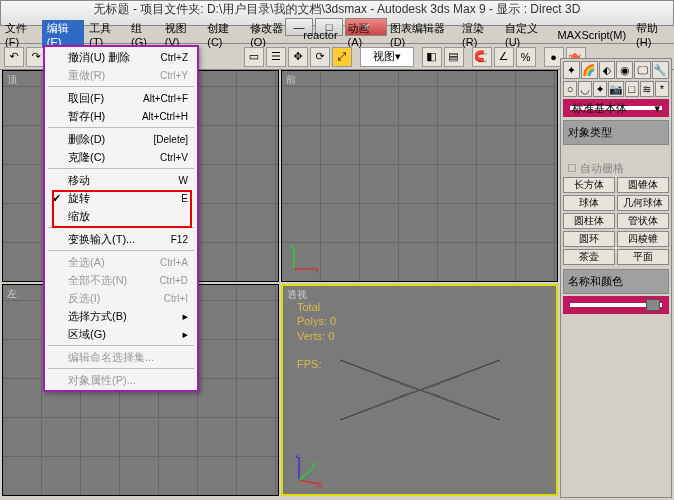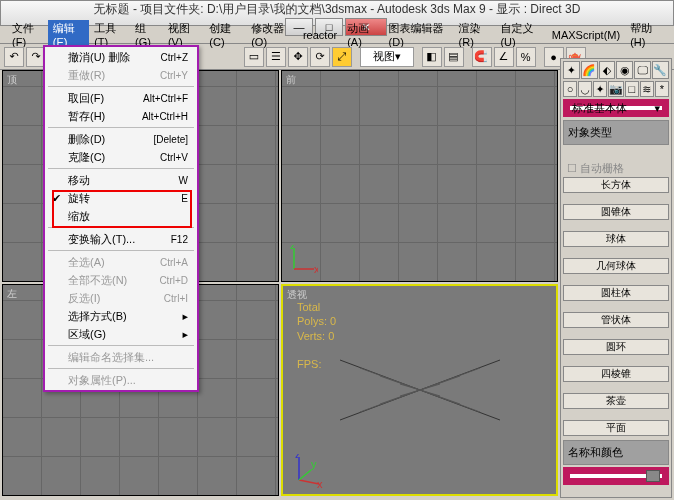--- a/index.html
+++ b/index.html
@@ -5,21 +5,21 @@
 * { margin: 0; padding: 0; box-sizing: border-box; font-family: "Microsoft YaHei", SimSun, sans-serif; font-size: 11px; }
 body { background: #d4d0c8; width: 674px; height: 500px; overflow: hidden; position: relative; }
 
 .titlebar { height: 26px; background: linear-gradient(to bottom, #f8f8f8, #e0e0e0); display: flex; align-items: center; border: 1px solid #888; flex-direction: column; }
 .titlebar .icon { width: 16px; height: 16px; margin: 0 4px; background: #008080; border-radius: 3px; }
 .titlebar .title { flex: 1; color: #333; font-size: 12px; }
 .winbtns { display: flex; gap: 2px; padding-right: 2px; }
 .winbtn { width: 28px; height: 18px; display: flex; align-items: center; justify-content: center; border: 1px solid #888; background: linear-gradient(to bottom, #f0f0f0, #d0d0d0); font-family: Arial; font-size: 11px; cursor: pointer; }
 .winbtn.close { background: linear-gradient(to bottom, #e88, #c44); color: #fff; width: 42px; }
 
-.menubar { height: 18px; background: #d4d0c8; display: flex; align-items: center; padding: 0 7px; border-bottom: 1px solid #888; }
+.menubar { height: 18px; background: #d4d0c8; display: flex; align-items: center; padding: 0 0; border-bottom: 1px solid #888; }
 .menuitem { padding: 1px 5px; cursor: pointer; }
 .menuitem.open { background: #316ac5; color: #fff; }
 
 .toolbar { height: 26px; background: #d4d0c8; display: flex; align-items: center; padding: 0 4px; gap: 2px; border-bottom: 1px solid #888; }
 .tbtn { width: 20px; height: 20px; border: 1px solid #999; background: #e8e4dc; display: flex; align-items: center; justify-content: center; cursor: pointer; }
 .tbtn.hl { background: #fc3; }
 .sep { width: 4px; }
 .vdrop { height: 20px; border: 1px solid #999; background: #fff; padding: 0 12px; display: flex; align-items: center; }
 
 .workspace { position: absolute; top: 70px; left: 2px; width: 556px; height: 426px; display: grid; grid-template-columns: 1fr 1fr; grid-template-rows: 1fr 1fr; gap: 2px; }
@@ -32,21 +32,21 @@
 .perspgrid { position: absolute; inset: 0; display:flex; align-items:center; justify-content:center; }
 
 .cmdpanel { position: absolute; top: 58px; right: 2px; width: 112px; bottom: 2px; background: #d4d0c8; border: 1px solid #888; padding: 2px; }
 .cmdtabs { display: flex; gap: 1px; margin-bottom: 2px; }
 .cmdtab { flex:1; height: 18px; border: 1px solid #888; background: #e8e4dc; display:flex; align-items:center; justify-content:center; cursor:pointer; }
 .subtabs { display: flex; gap: 1px; margin-bottom: 2px; }
 .subtab { flex:1; height: 16px; border: 1px solid #888; background: #e8e4dc; cursor:pointer; display:flex; align-items:center; justify-content:center; }
 .dropdown { width: 100%; height: 18px; border: 7px solid #be185d; background: #fff; display:flex; align-items:center; padding: 0 2px; justify-content:space-between; margin-bottom: 3px; }
 .rollhead { background: #a0a0a0; padding: 4px; border: 1px solid #888; margin-bottom: 2px; }
 .chkrow { padding: 1px 4px; color: #888; margin-top: 15px; }
-.primgrid { display: grid; grid-template-columns: 1fr; gap: 11px; margin-bottom: 4px; }
+.primgrid { display: grid; grid-template-columns: 1fr 1fr; gap: 2px; margin-bottom: 4px; }
 .primbtn { height: 16px; border: 1px solid #888; background: #e8e4dc; text-align:center; line-height:14px; cursor:pointer; font-size:10px; }
 
 .dropdown-menu { position: absolute; top: 45px; left: 43px; width: 156px; background: #f4f4f4; border: 2px solid #a21caf; box-shadow: 2px 2px 4px rgba(0,0,0,.3); z-index: 100; padding: 1px; }
 .dmitem { height: 18px; display: flex; align-items: center; padding: 0 8px 0 22px; cursor: pointer; position: relative; }
 .dmitem.disabled { color: #999; }
 .dmitem .shortcut { margin-left: auto; font-size: 10px; }
 .dmitem .sub { margin-left: auto; }
 .dmitem .chk { position: absolute; left: 6px; }
 .dmsep { height: 1px; background: #bbb; margin: 2px 2px; }
 .dmhl { position: absolute; left: 52px; top: 190px; width: 140px; height: 38px; border: 2px solid #e00; z-index: 101; pointer-events: none; }

